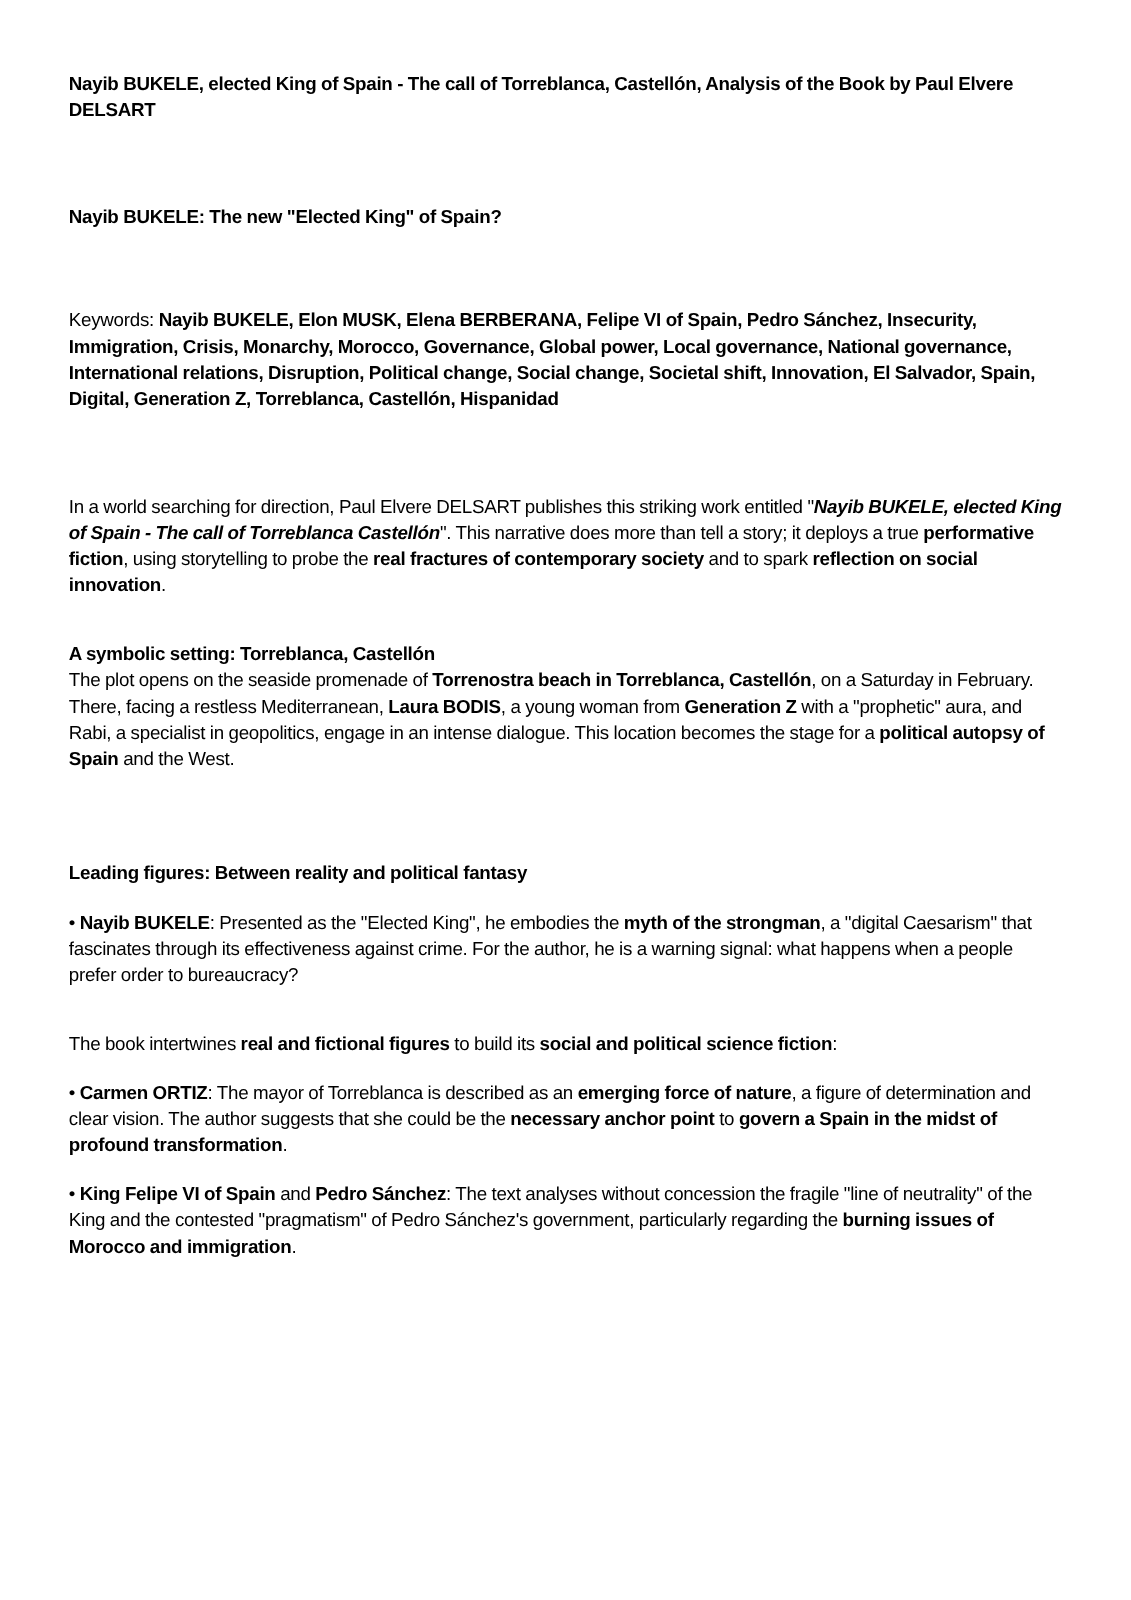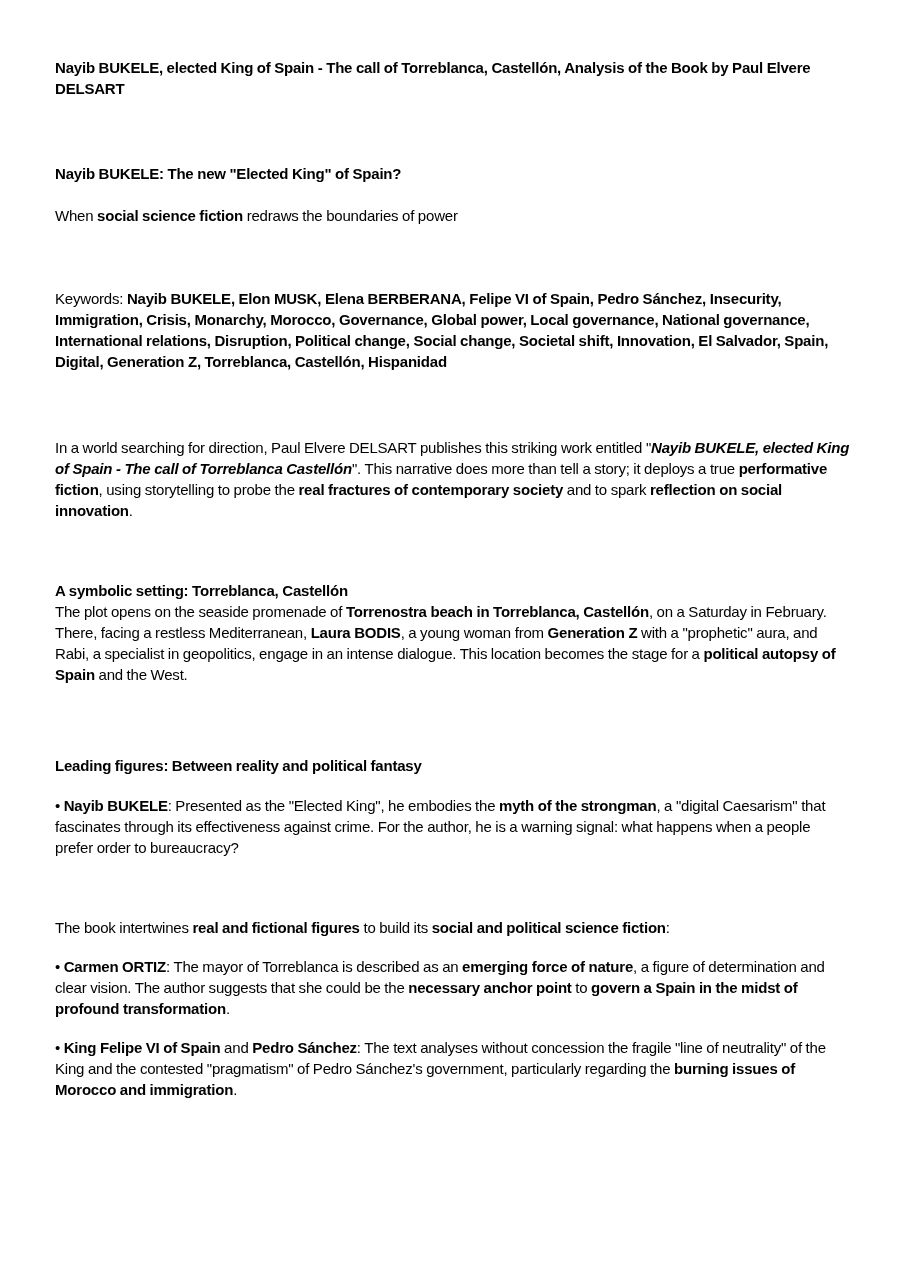--- a/index.html
+++ b/index.html
@@ -26,33 +26,32 @@
     letter-spacing: -0.2px;
     word-spacing: -0.3px;
   }
   .b { font-weight: bold; }
   .i { font-style: italic; }
   
   .mt-lg1 { margin-top: 64px; }
   .mt-sm  { margin-top: 21px; }
   .mt-lg2 { margin-top: 62px; }
   .mt-lg3 { margin-top: 65px; }
-  .mt-lg4 { margin-top: 59px; }
+  .mt-lg4 { margin-top: 34px; }
   .mt-lg5 { }
   .mt-lg6 { margin-top: 70px; }
   .mt-sm2 { margin-top: 19px; }
   .mt-sm3 { margin-top: 18px; }
 </style>
 </head>
 <body>
 
 <div class="page">
   <p class="block"><span class="b">Nayib BUKELE, elected King of Spain - The call of Torreblanca, Castellón, Analysis of the Book by Paul Elvere DELSART</span></p>
   <p class="block mt-lg1"><span class="b">Nayib BUKELE: The new "Elected King" of Spain?</span></p>
-  <p class="block mt-sm"><span>When </span><span class="b">social science fiction</span><span> redraws the boundaries of power</span></p>
   <p class="block mt-lg2"><span>Keywords: </span><span class="b">Nayib BUKELE, Elon MUSK, Elena BERBERANA, Felipe VI of Spain, Pedro Sánchez, Insecurity, Immigration, Crisis, Monarchy, Morocco, Governance, Global power, Local governance, National governance, International relations, Disruption, Political change, Social change, Societal shift, Innovation, El Salvador, Spain, Digital, Generation Z, Torreblanca, Castellón, Hispanidad</span></p>
   <p class="block mt-lg3"><span>In a world searching for direction, Paul Elvere DELSART publishes this striking work entitled "</span><span class="b i">Nayib BUKELE, elected King of Spain - The call of Torreblanca Castellón</span><span>". This narrative does more than tell a story; it deploys a true </span><span class="b">performative fiction</span><span>, using storytelling to probe the </span><span class="b">real fractures of contemporary society</span><span> and to spark </span><span class="b">reflection on social innovation</span><span>.</span></p>
   <p class="block mt-lg4"><span class="b">A symbolic setting: Torreblanca, Castellón</span></p>
   <p class="block mt-lg5"><span>The plot opens on the seaside promenade of </span><span class="b">Torrenostra beach in Torreblanca, Castellón</span><span>, on a Saturday in February. There, facing a restless Mediterranean, </span><span class="b">Laura BODIS</span><span>, a young woman from </span><span class="b">Generation Z</span><span> with a "prophetic" aura, and Rabi, a specialist in geopolitics, engage in an intense dialogue. This location becomes the stage for a </span><span class="b">political autopsy of Spain</span><span> and the West.</span></p>
   <p class="block mt-lg6"><span class="b">Leading figures: Between reality and political fantasy</span></p>
   <p class="block mt-sm2"><span>• </span><span class="b">Nayib BUKELE</span><span>: Presented as the "Elected King", he embodies the </span><span class="b">myth of the strongman</span><span>, a "digital Caesarism" that fascinates through its effectiveness against crime. For the author, he is a warning signal: what happens when a people prefer order to bureaucracy?</span></p>
   <p class="block mt-lg4"><span>The book intertwines </span><span class="b">real and fictional figures</span><span> to build its </span><span class="b">social and political science fiction</span><span>:</span></p>
   <p class="block mt-sm3"><span>• </span><span class="b">Carmen ORTIZ</span><span>: The mayor of Torreblanca is described as an </span><span class="b">emerging force of nature</span><span>, a figure of determination and clear vision. The author suggests that she could be the </span><span class="b">necessary anchor point</span><span> to </span><span class="b">govern a Spain in the midst of profound transformation</span><span>.</span></p>
   <p class="block mt-sm3"><span>• </span><span class="b">King Felipe VI of Spain</span><span> and </span><span class="b">Pedro Sánchez</span><span>: The text analyses without concession the fragile "line of neutrality" of the King and the contested "pragmatism" of Pedro Sánchez's government, particularly regarding the </span><span class="b">burning issues of Morocco and immigration</span><span>.</span></p>
 </div>

